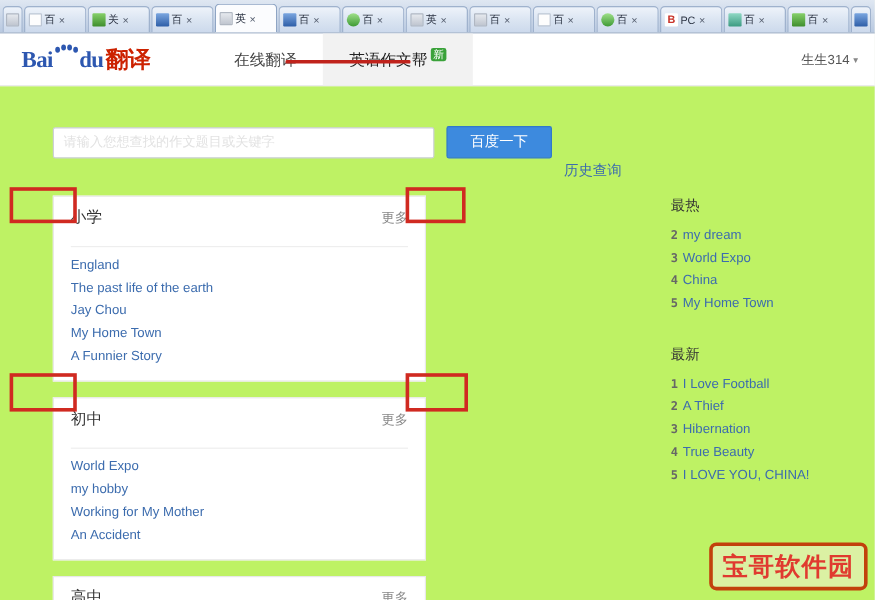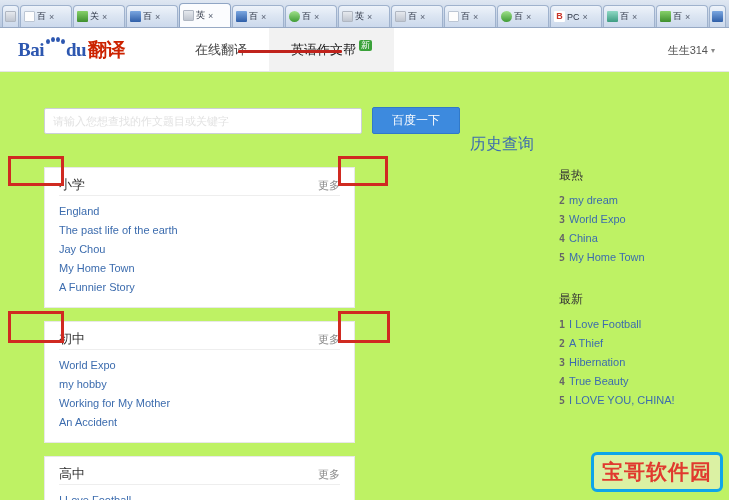--- a/index.html
+++ b/index.html
@@ -205,21 +205,21 @@
     width: 88px; height: 27px;
     background: #3d8ade;
     border: 1px solid #3179c9;
     color: #fff;
     font-size: 12px;
     border-radius: 2px;
     cursor: pointer;
     font-family: "DejaVu Sans", sans-serif;
   }
   .link-history {
-    font-size: 16px;
+    font-size: 12px;
     color: #3c6cae;
     cursor: pointer;
     font-family: "DejaVu Sans", sans-serif;
     margin-top: 48px;
   }
 
   .content {
     display: flex;
     padding: 0 0 0 44px;
     gap: 14px;
@@ -235,21 +235,21 @@
     width: 311px;
     background: #fff;
     border: 1px solid #e8e8e8;
     padding: 8px 14px 10px 14px;
   }
   .card-head {
     display: flex;
     justify-content: space-between;
     align-items: center;
     border-bottom: 1px solid #eeeeee;
-    padding-bottom: 1px;
+    padding-bottom: 15px;
   }
   .card-title {
     font-size: 13px;
     color: #333;
     font-family: "DejaVu Sans", sans-serif;
   }
   .card-more {
     font-size: 11px;
     color: #888;
     cursor: pointer;
@@ -296,21 +296,21 @@
     font-size: 10px;
   }
 
   
   .watermark {
     position: absolute;
     right: 6px;
     bottom: 8px;
     z-index: 50;
     padding: 3px 8px;
-    border: 3px solid #0ea5e9;
+    border: 3px solid #c2410c;
     border-radius: 6px;
     background: rgba(255,240,240,0.45);
     color: #e03a2f;
     font-size: 21px;
     font-weight: bold;
     letter-spacing: 1px;
     font-family: "DejaVu Sans", sans-serif;
     white-space: nowrap;
   }
 </style>

